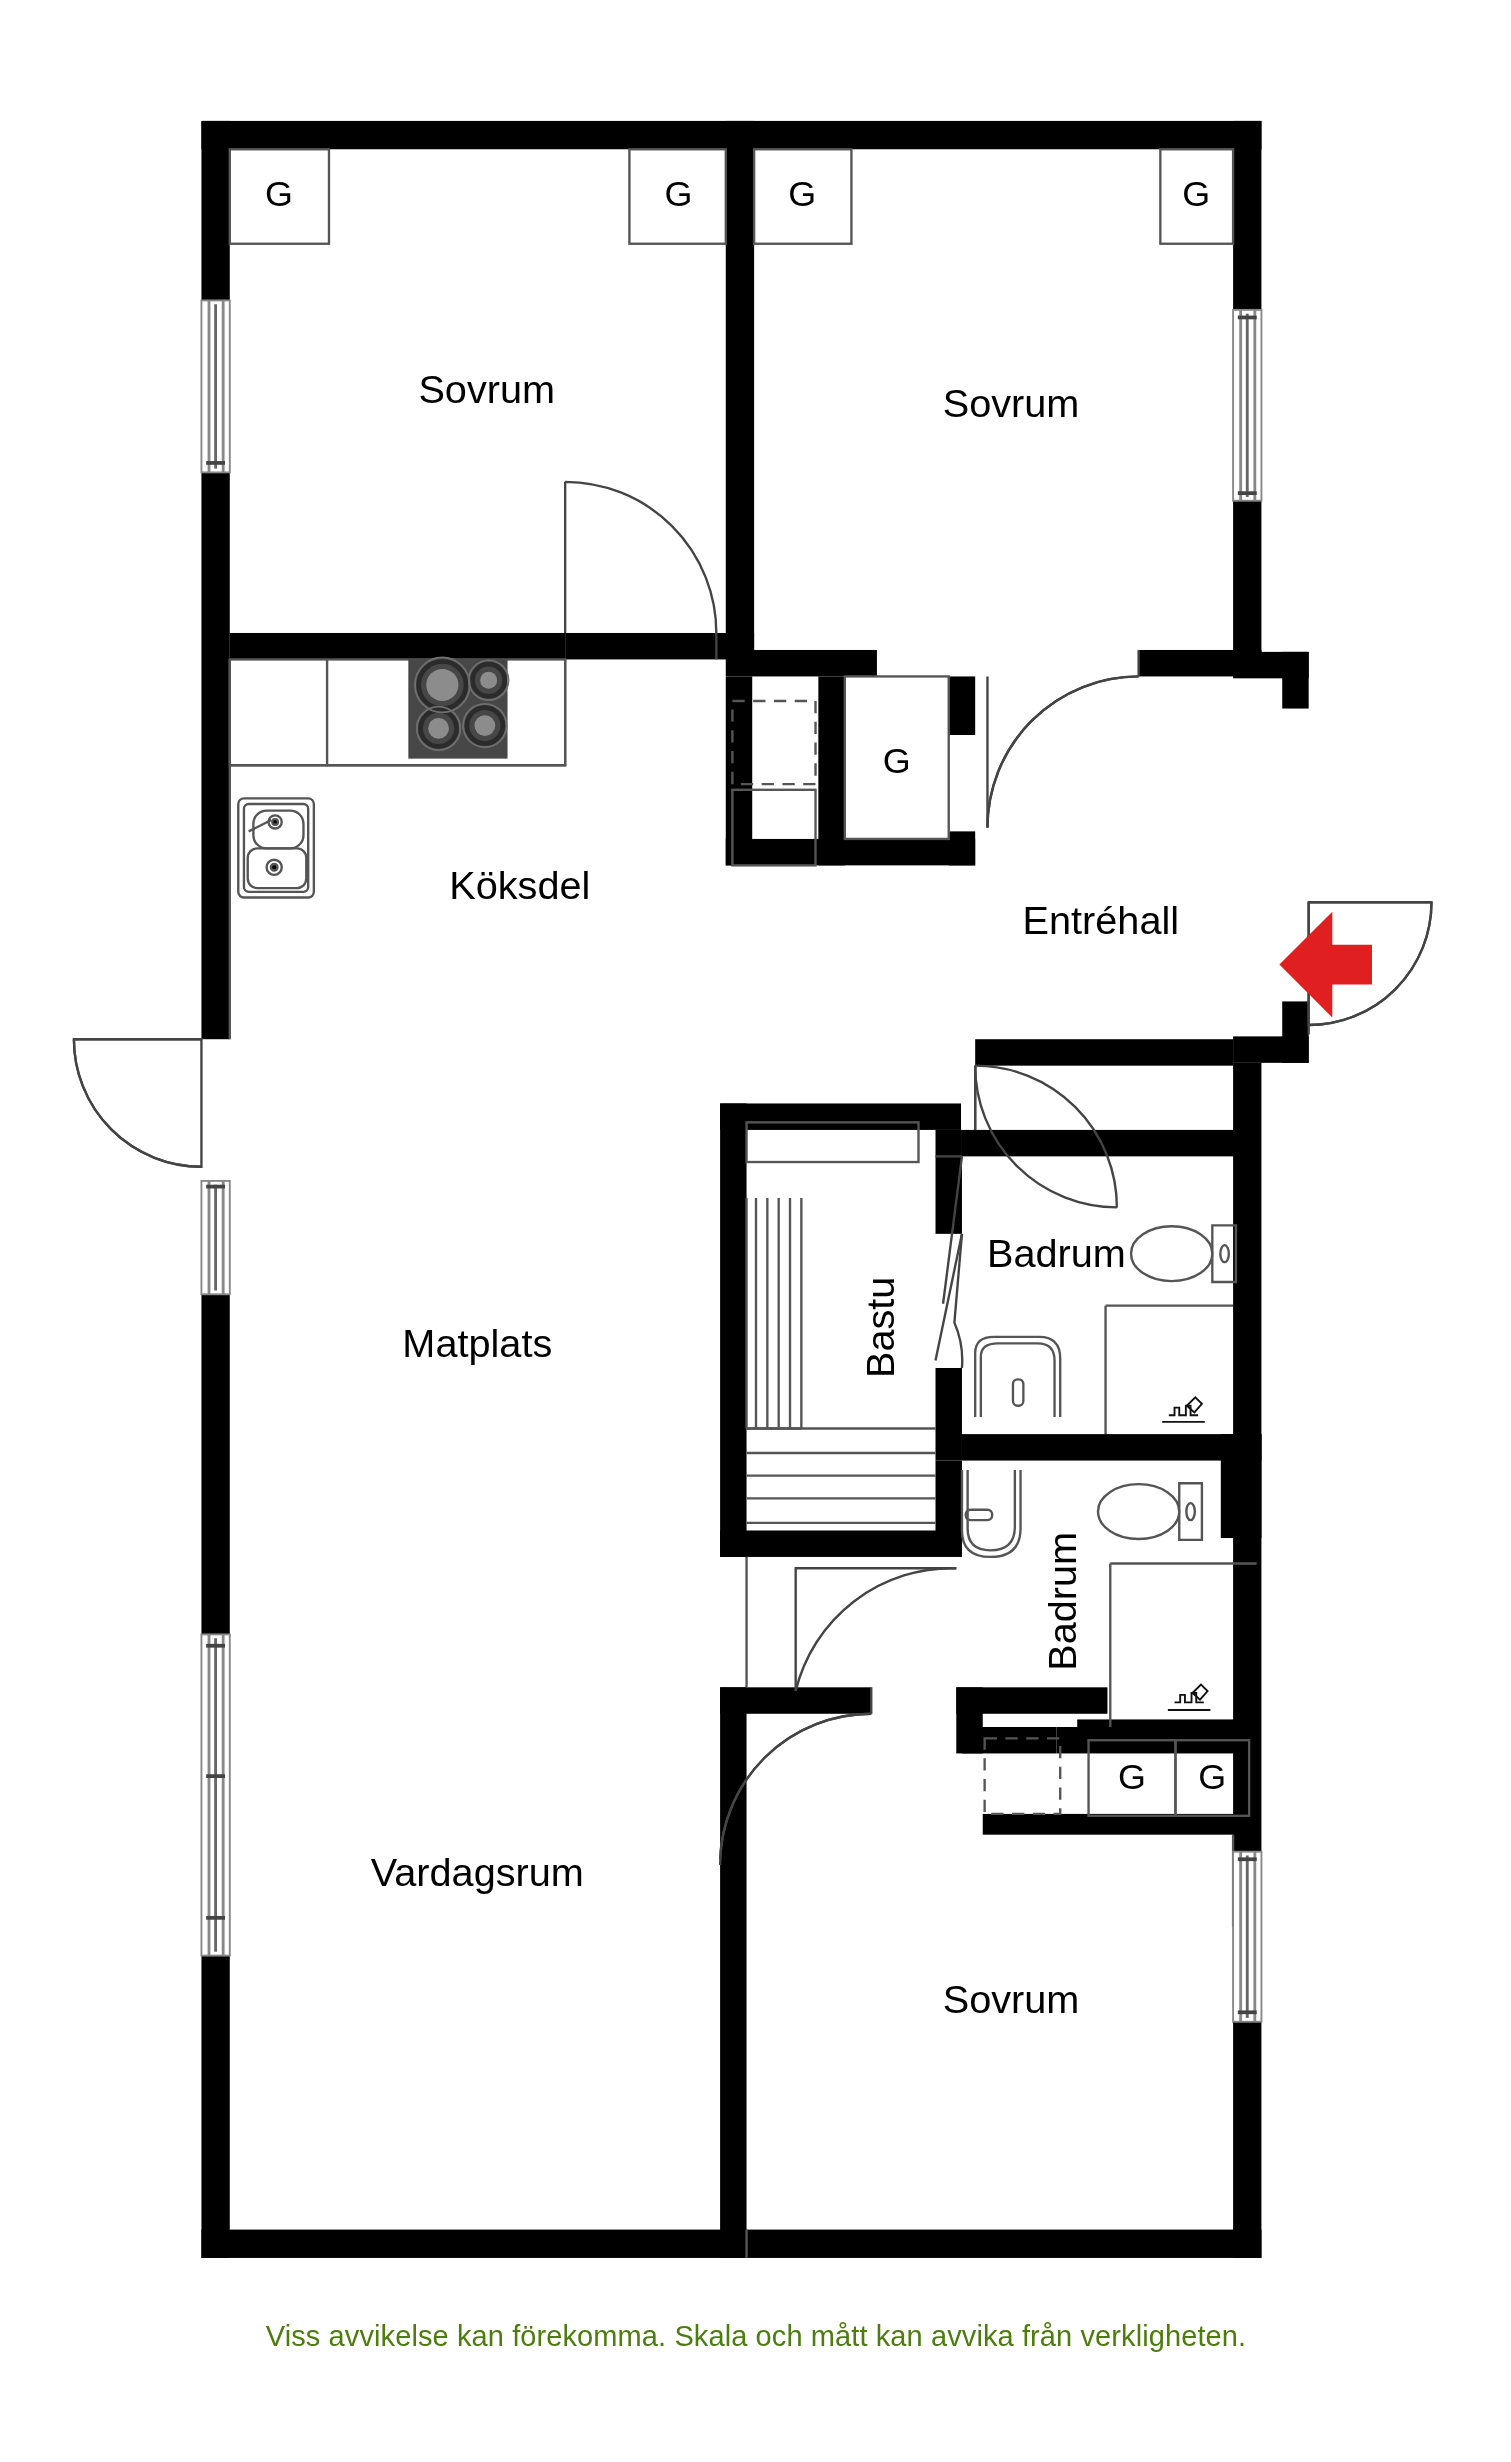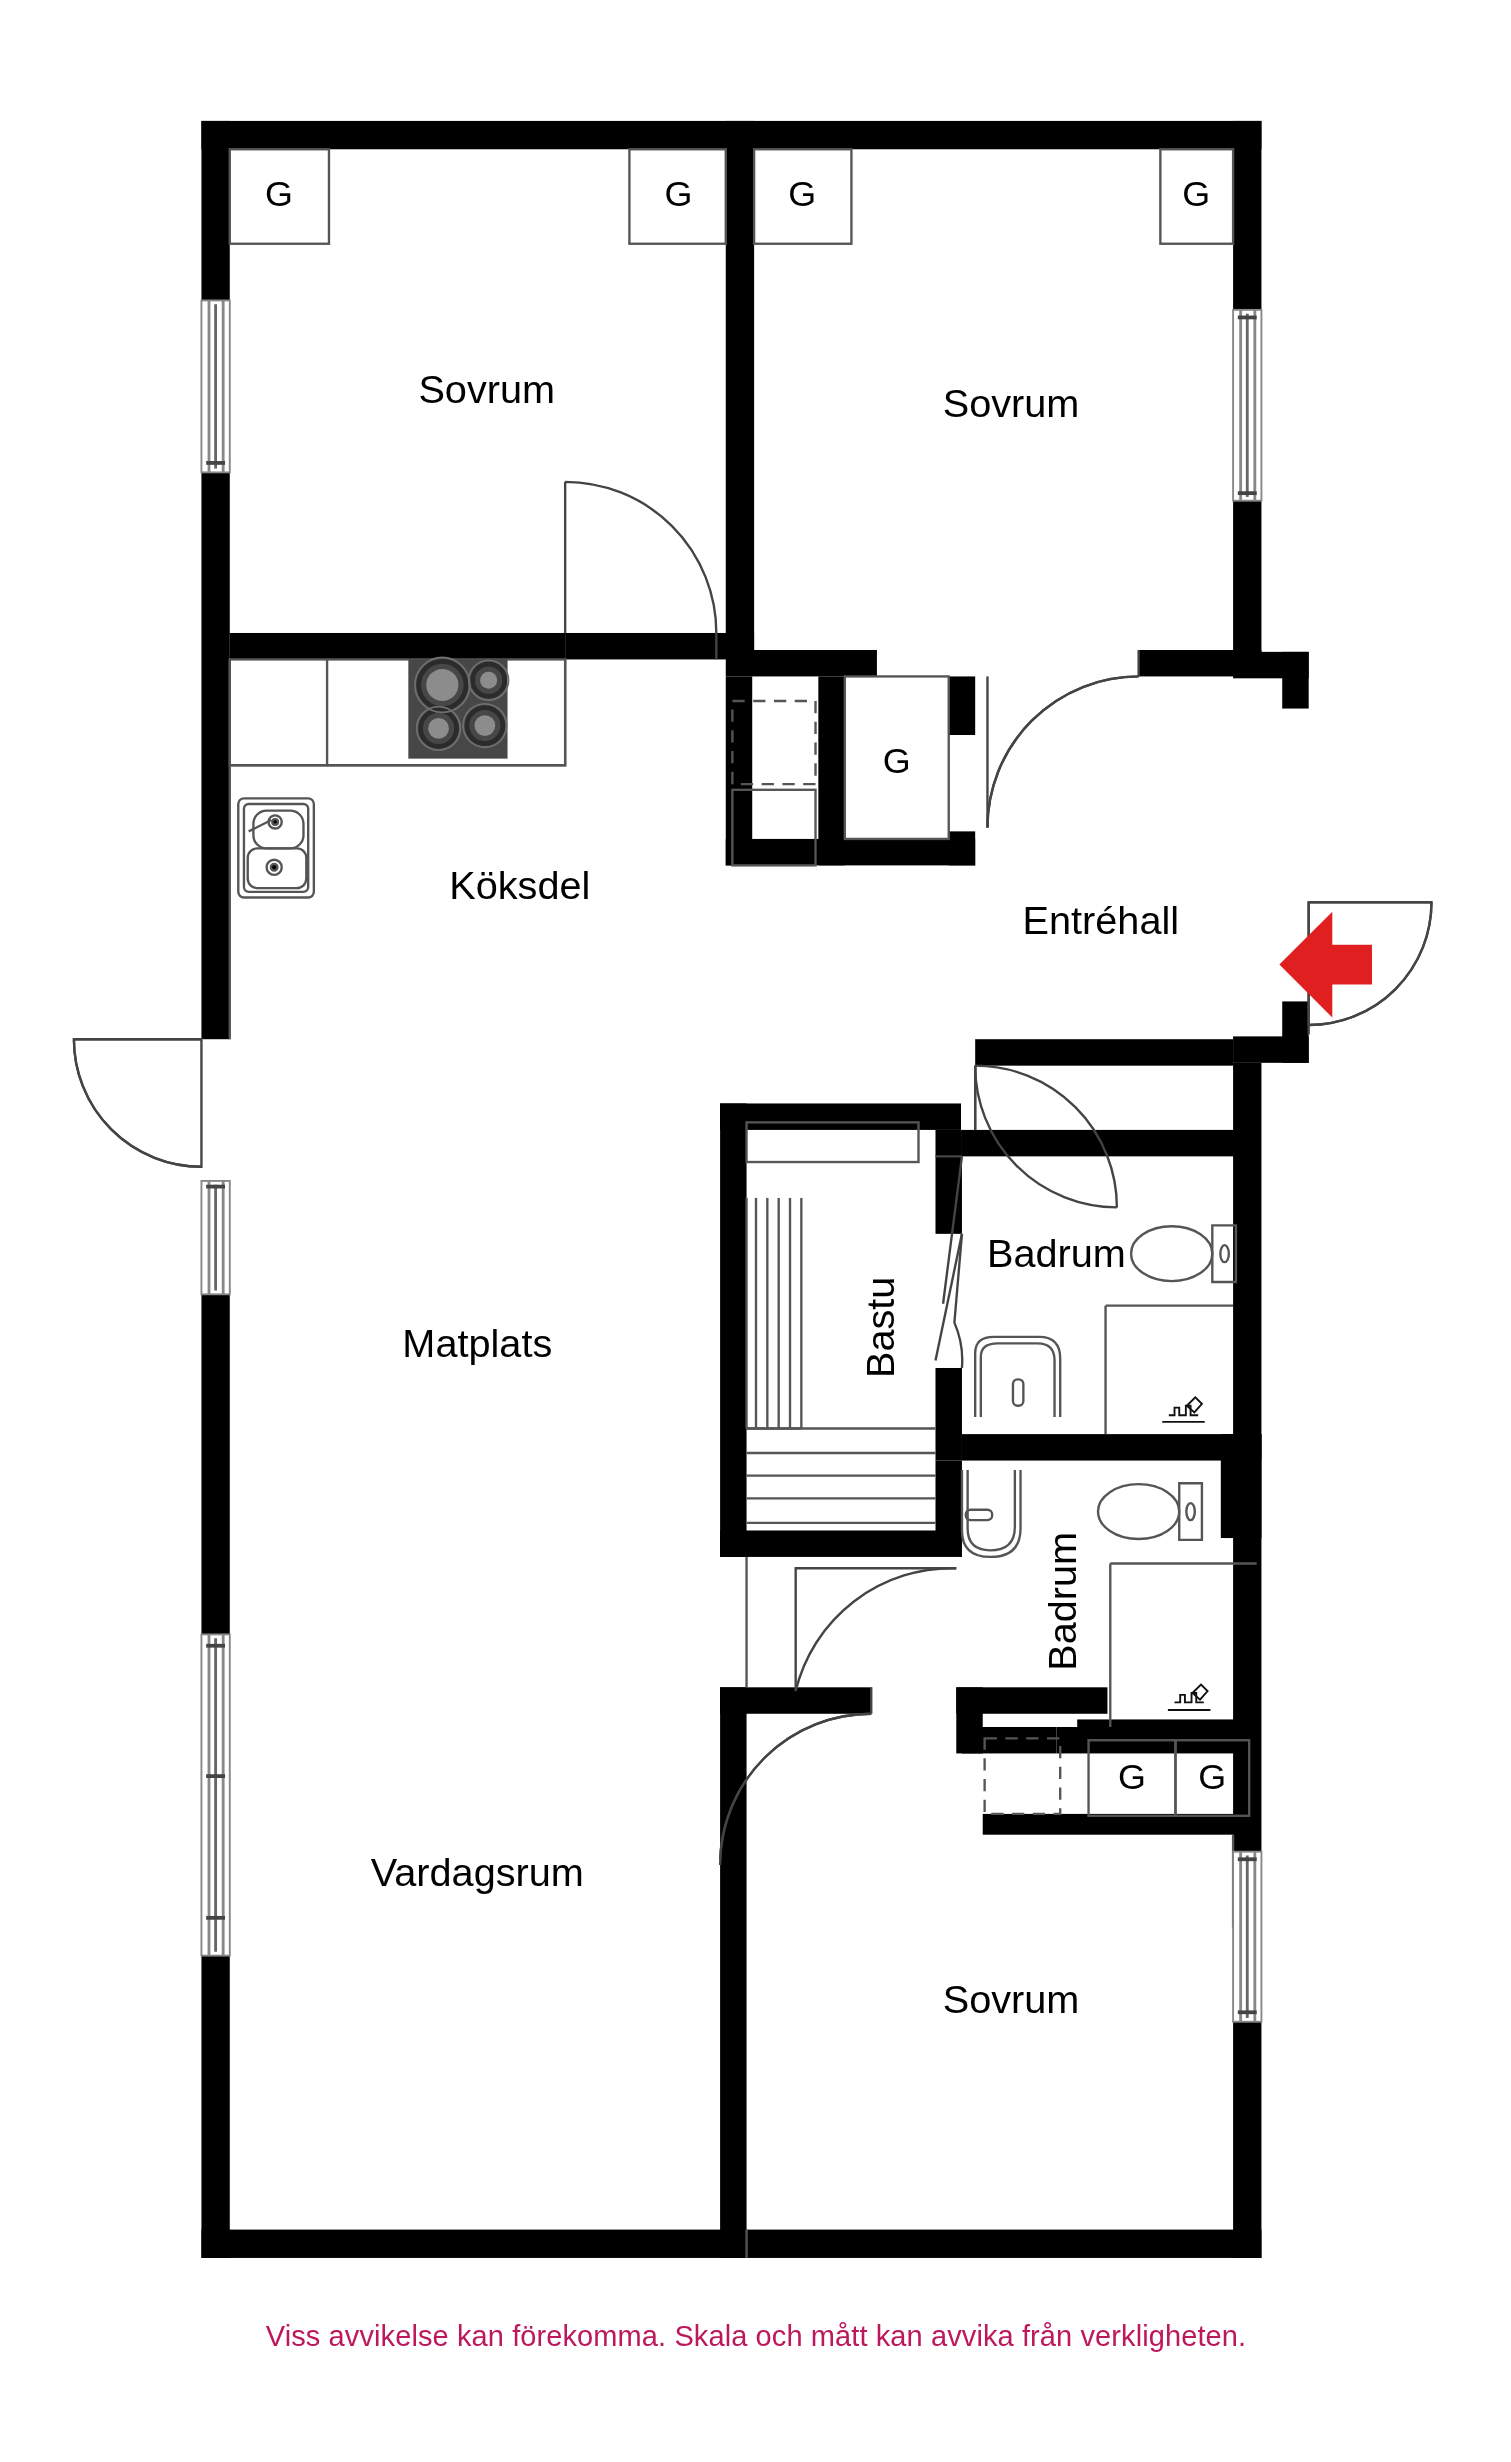--- a/index.html
+++ b/index.html
@@ -21,21 +21,21 @@
   .rm-big{font-size:42px;}
   .rm-g{font-size:38px;}
   .caption-text{
     position:absolute;
     left:0;
     top:2320px;
     width:1512px;
     text-align:center;
     font-size:29px;
     font-family:"Liberation Sans", sans-serif;
-    color:#be185d;
+    color:#4d7c0f;
     letter-spacing:0.1px;
   }
 </style>
 </head>
 <body>
 
 <div id="plan-root">
 
   <svg id="svg-plan" viewBox="0 0 1600 2606" xmlns="http://www.w3.org/2000/svg">
 

